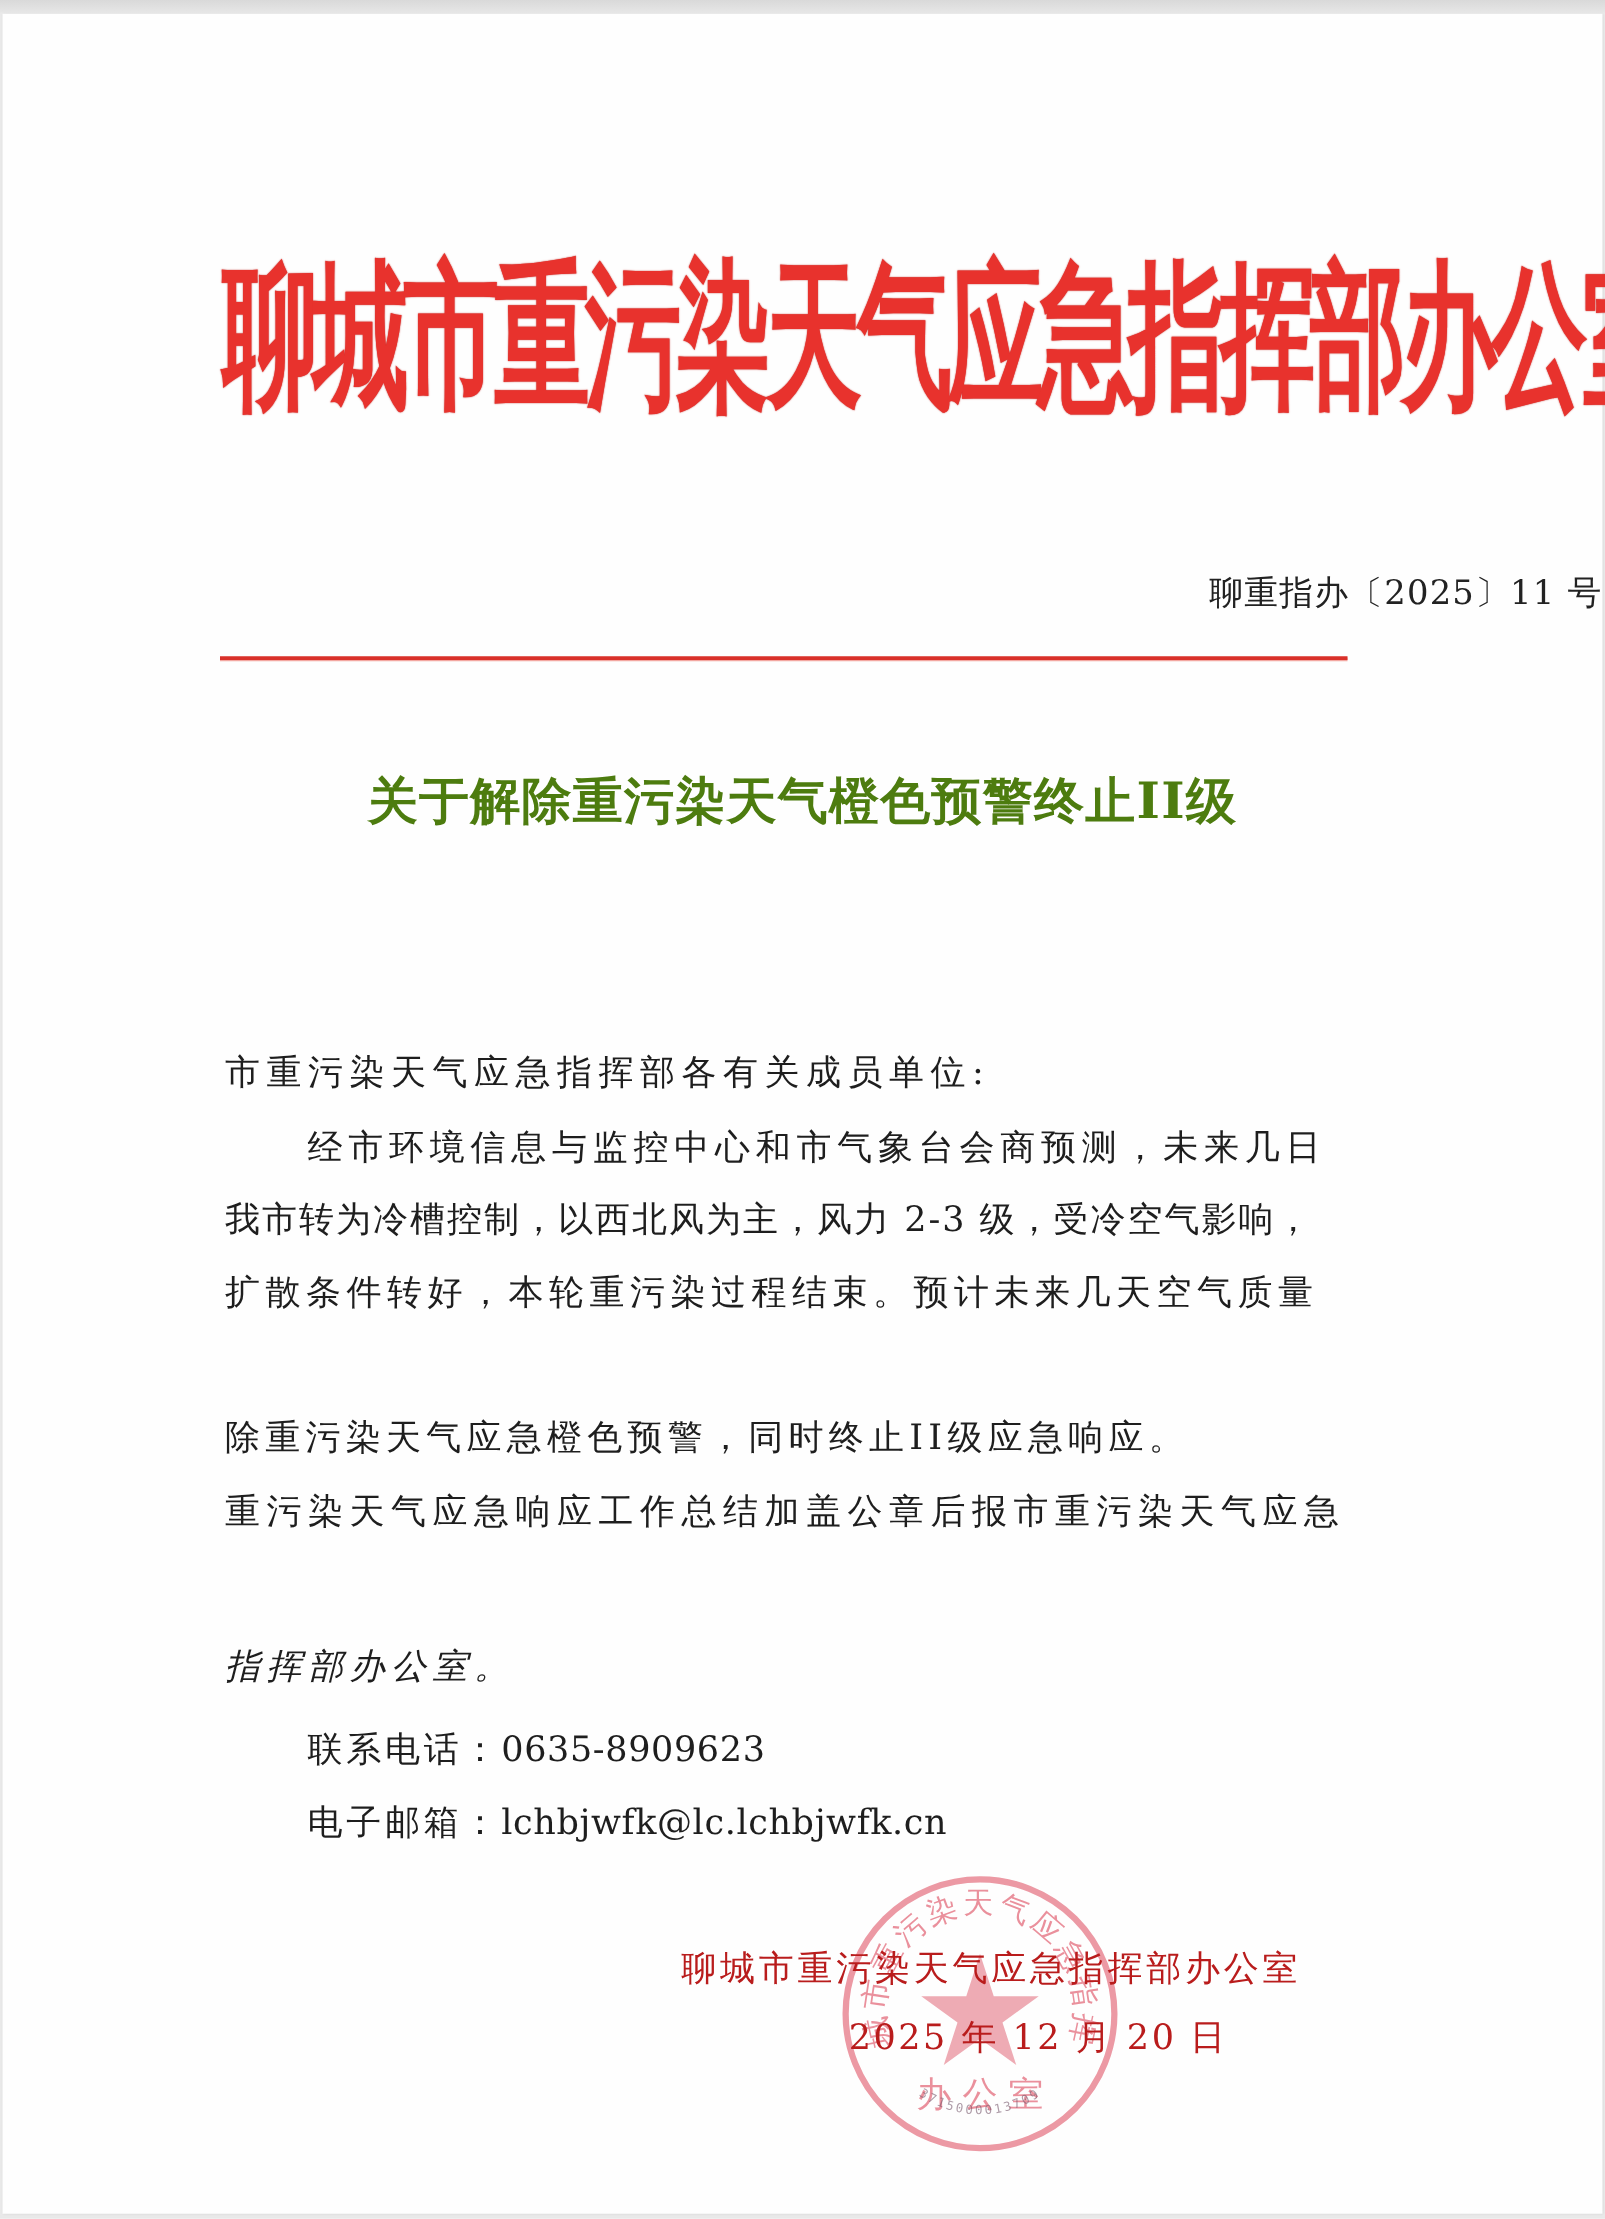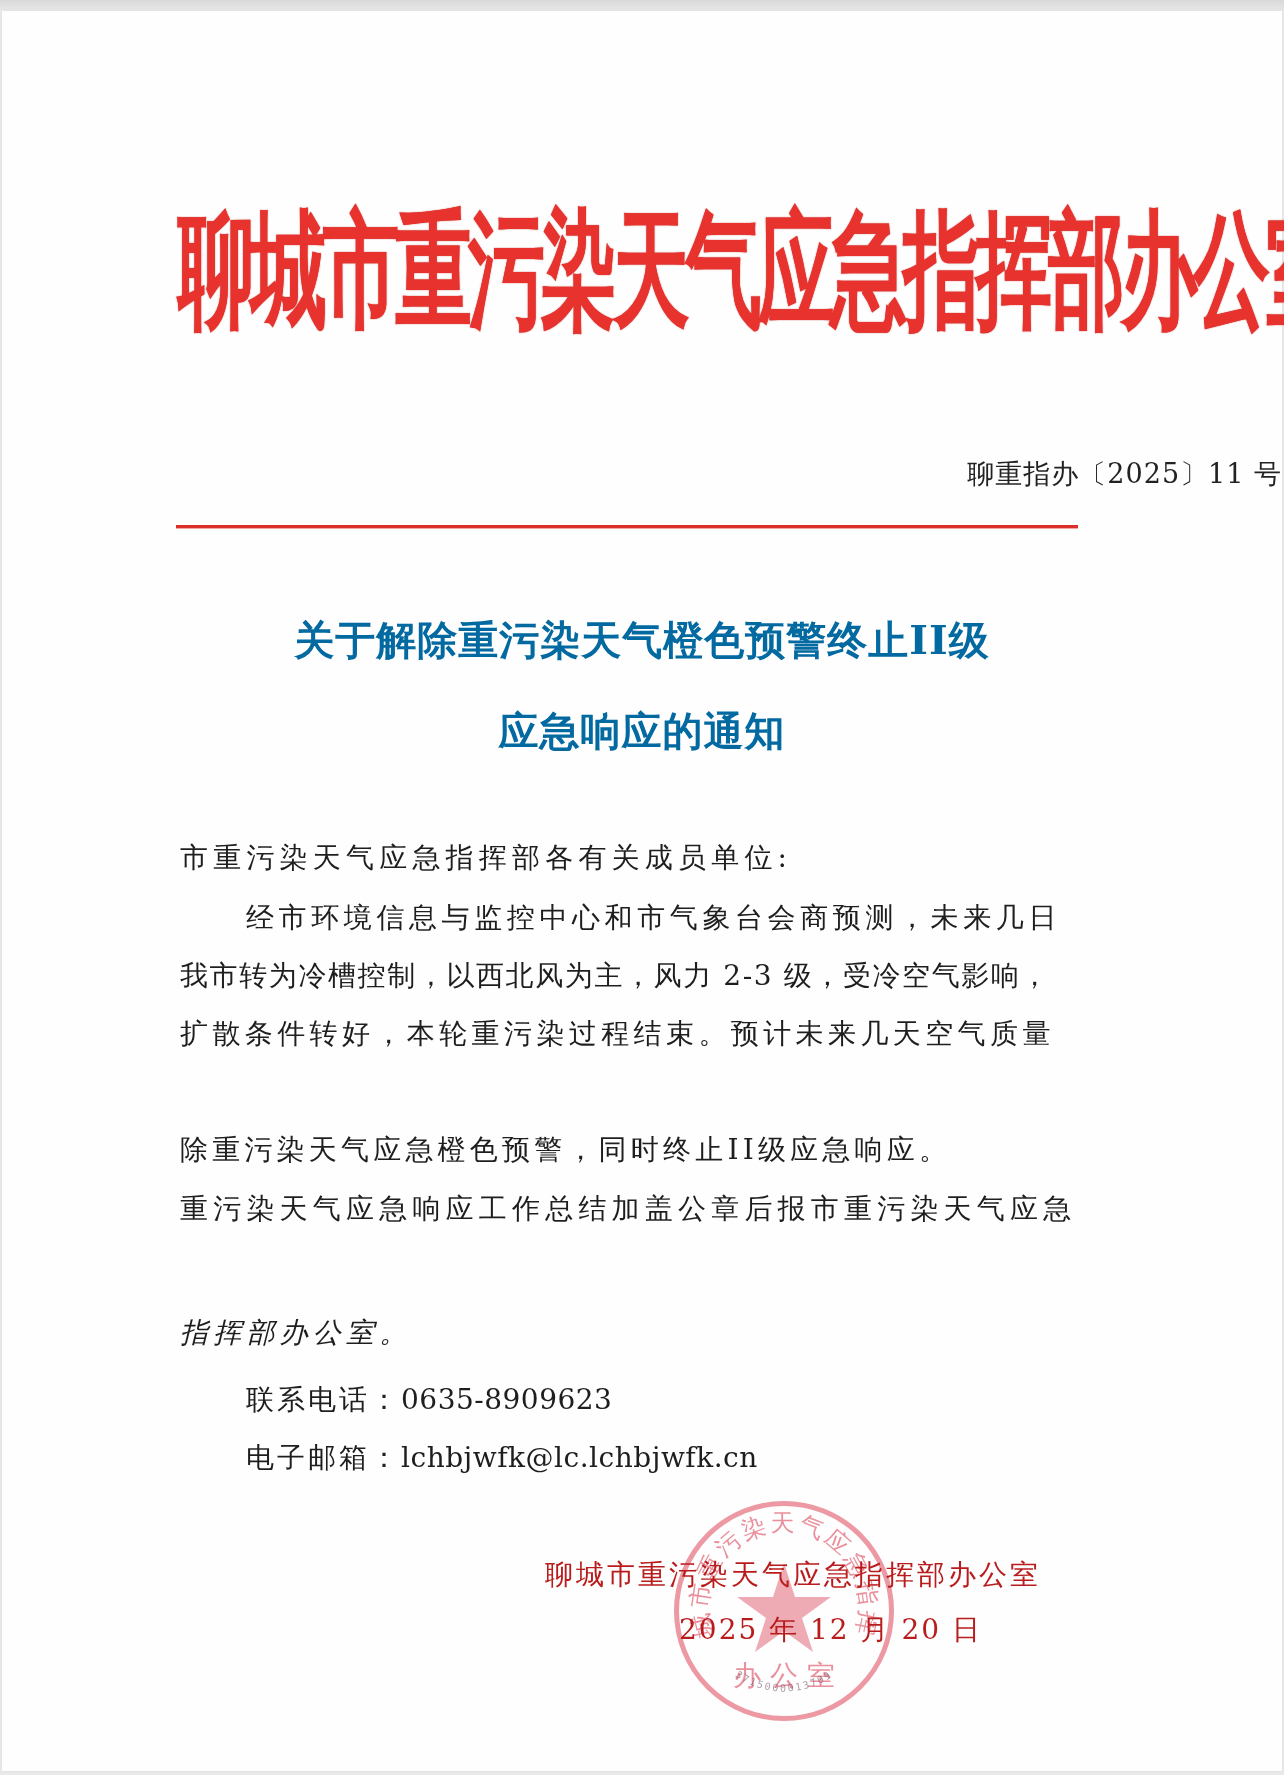--- a/index.html
+++ b/index.html
@@ -35,21 +35,21 @@
       left: 0; width: 1280px; top: 445px; text-align: right;
       font-size: 27px; color: #222; letter-spacing: 1px;
     }
     .redrule {
       left: 174px; top: 514px; width: 902px; height: 3px;
       background: #d9302a;
       box-shadow: 0 1px 0 #f3a7a1;
     }
     .title {
       left: 0; width: 1280px; text-align: center;
-      font-size: 40px; font-weight: bold; color: #0369a1;
+      font-size: 40px; font-weight: bold; color: #4d7c0f;
       letter-spacing: 1px;
     }
     .t1 { top: 602px; }
     .t2 { top: 693px; }
     .body-line {
       left: 178px; font-size: 28px; color: #1e1e1e; letter-spacing: 5.2px;
     }
     .indent { left: 244px; }
     .sig {
       font-size: 28px; color: #b91c1c; letter-spacing: 3px;
@@ -69,21 +69,20 @@
 
 <div class="page">
 
   <div class="abs masthead">聊城市重污染天气应急指挥部办公室文件</div>
 
   <div class="abs docno">聊重指办〔2025〕11 号</div>
 
   <div class="abs redrule"></div>
 
   <div class="abs title t1">关于解除重污染天气橙色预警终止II级</div>
-  <div class="abs title t2">应急响应的通知</div>
 
   <div class="abs body-line" style="top:828px;">市重污染天气应急指挥部各有关成员单位:</div>
 
   <div class="abs body-line indent" style="top:888px; letter-spacing:4.6px;">经市环境信息与监控中心和市气象台会商预测，未来几日</div>
   <div class="abs body-line" style="top:946px; letter-spacing:1.6px;">我市转为冷槽控制，以西北风为主，风力 2-3 级，受冷空气影响，</div>
   <div class="abs body-line" style="top:1004px; letter-spacing:4.4px;">扩散条件转好，本轮重污染过程结束。预计未来几天空气质量</div>
   <div class="abs body-line" style="top:1120px; letter-spacing:4.2px;">除重污染天气应急橙色预警，同时终止II级应急响应。</div>
 
   <div class="abs body-line" style="top:1179px; letter-spacing:5.2px;">重污染天气应急响应工作总结加盖公章后报市重污染天气应急</div>
   <div class="abs body-line" style="top:1303px; letter-spacing:5.2px;font-style:italic;">指挥部办公室。</div>

